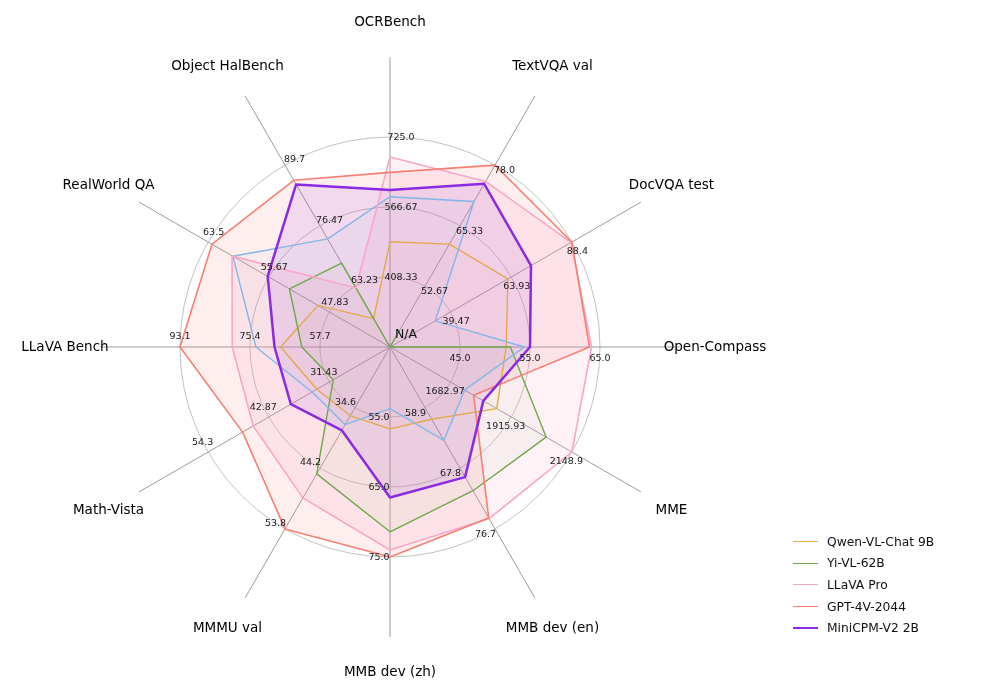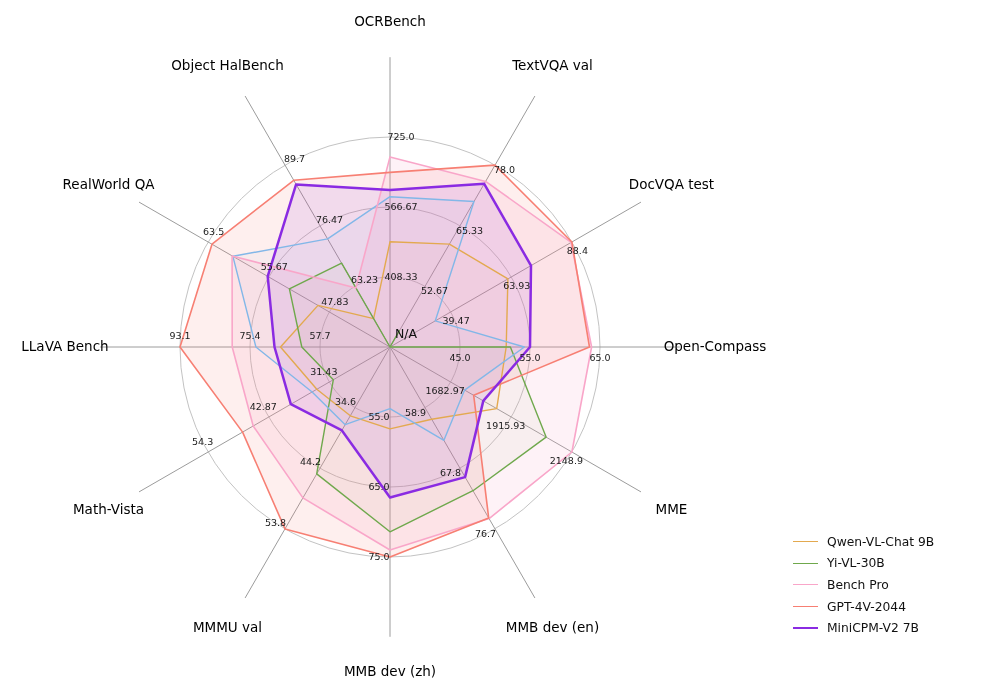--- a/index.html
+++ b/index.html
@@ -131,28 +131,28 @@
       <text x="108.54174377005745" y="184.49999999999997" font-size="13.5" fill="#000" text-anchor="middle" dominant-baseline="middle">RealWorld QA</text>
       <text x="227.49999999999986" y="65.54174377005751" font-size="13.5" fill="#000" text-anchor="middle" dominant-baseline="middle">Object HalBench</text>
     </svg>
   <div id="legend">
       <div class="legend-row">
         <div class="legend-swatch" style="border-top: 1.4px solid rgb(227, 169, 79);"></div>
         <span class="legend-label">Qwen-VL-Chat 9B</span>
       </div>
       <div class="legend-row">
         <div class="legend-swatch" style="border-top: 1.4px solid rgb(111, 168, 76);"></div>
-        <span class="legend-label">Yi-VL-30B</span>
+        <span class="legend-label">Yi-VL-62B</span>
       </div>
       <div class="legend-row">
         <div class="legend-swatch" style="border-top: 1.6px solid rgb(249, 166, 201);"></div>
-        <span class="legend-label">Bench Pro</span>
+        <span class="legend-label">LLaVA Pro</span>
       </div>
       <div class="legend-row">
         <div class="legend-swatch" style="border-top: 1.6px solid rgb(247, 127, 115);"></div>
         <span class="legend-label">GPT-4V-2044</span>
       </div>
       <div class="legend-row">
         <div class="legend-swatch" style="border-top: 2.5px solid rgb(138, 43, 226);"></div>
-        <span class="legend-label">MiniCPM-V2 7B</span>
+        <span class="legend-label">MiniCPM-V2 2B</span>
       </div>
     </div>
 </div>
 
 </body></html>

